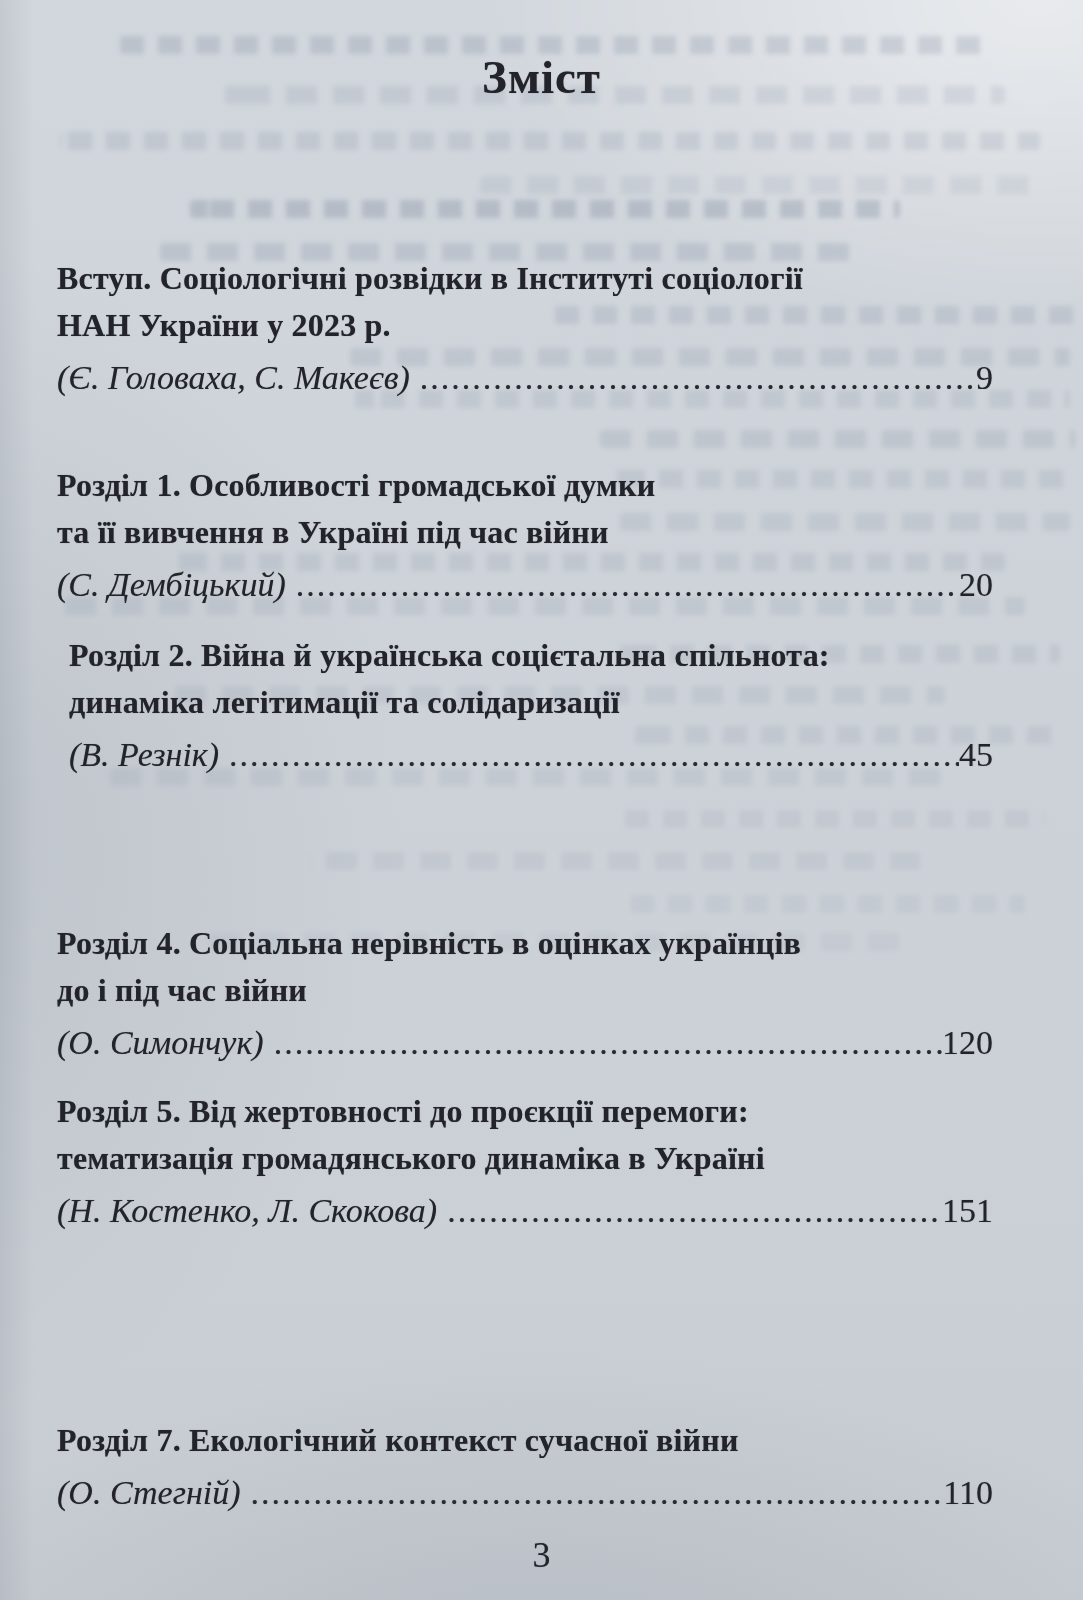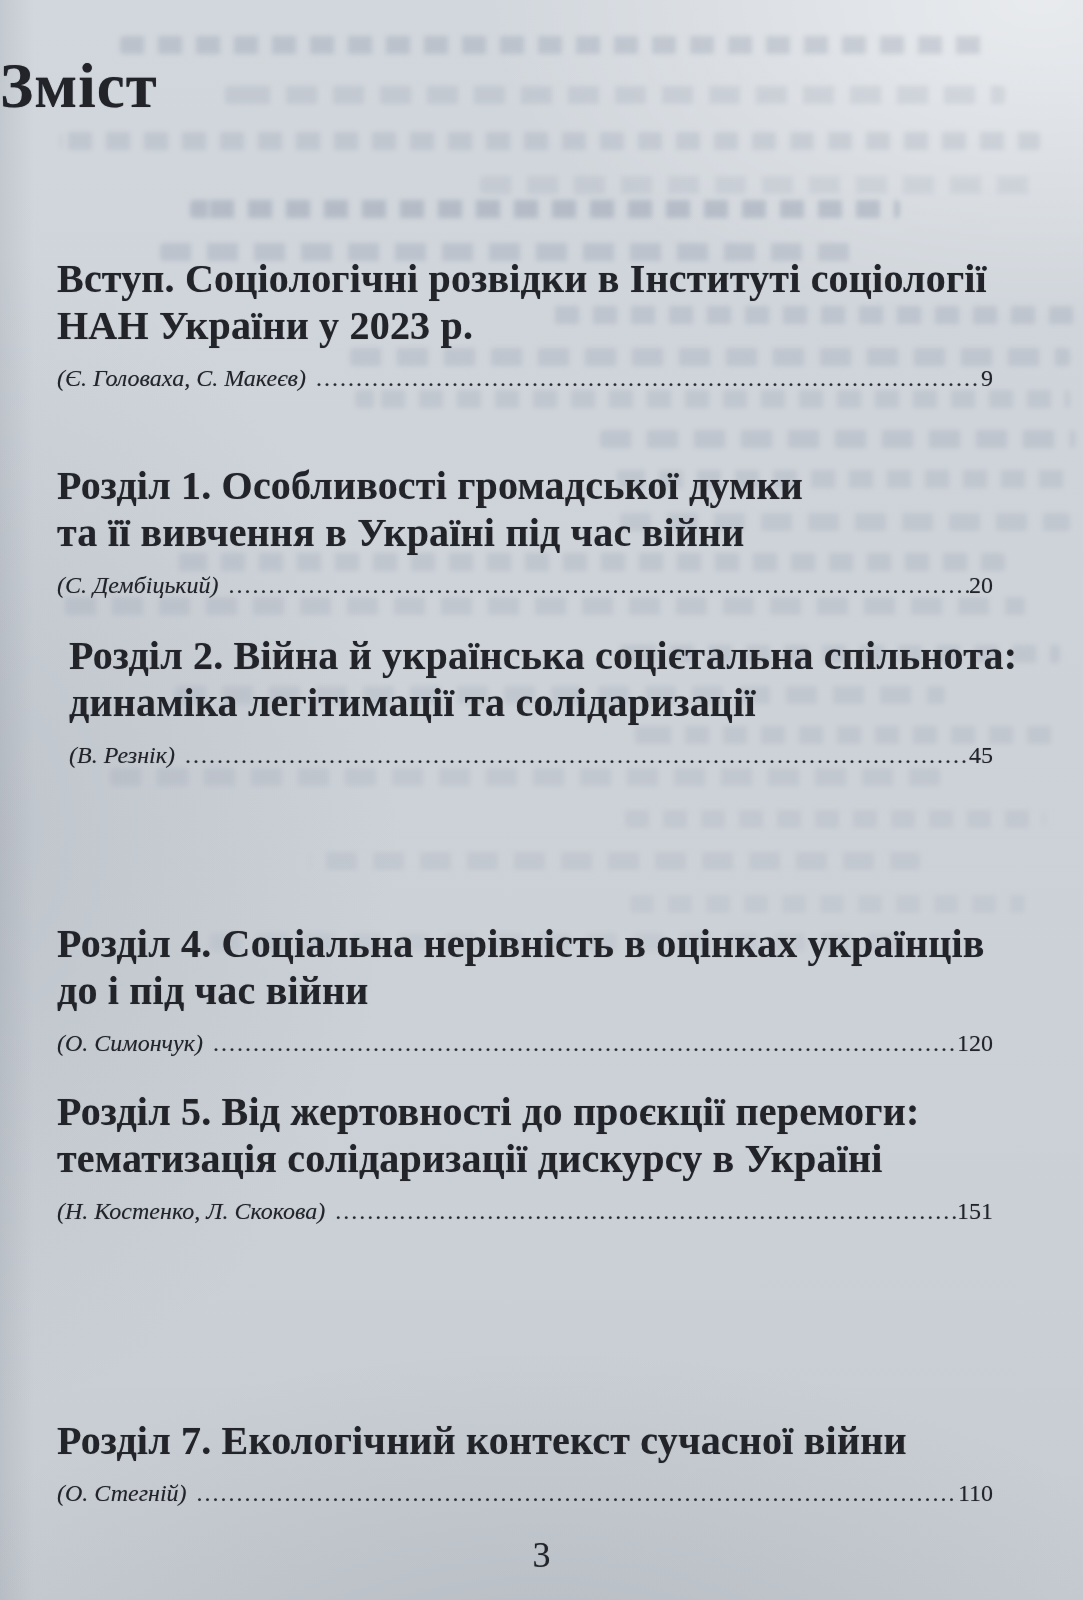--- a/index.html
+++ b/index.html
@@ -27,44 +27,44 @@
     pointer-events: none;
   }
   .bleed.b1 { background: repeating-linear-gradient(90deg, currentColor 0 24px, transparent 24px 38px); }
   .bleed.b2 { background: repeating-linear-gradient(90deg, currentColor 0 31px, transparent 31px 47px); }
 
   .toc-title {
     position: absolute;
     top: 50px;
     left: 0;
     width: 100%;
-    text-align: left;
-    font-size: 63px;
+    text-align: center;
+    font-size: 47px;
     font-weight: bold;
     letter-spacing: 1px;
     text-shadow: 0 0 1px rgba(30,32,40,0.45);
   }
   .entry {
     position: absolute;
     left: 57px;
     right: 90px;
   }
   .entry .tline {
-    font-size: 40px;
+    font-size: 32px;
     font-weight: bold;
     line-height: 47px;
     white-space: nowrap;
     letter-spacing: 0.2px;
     text-shadow: 0 0 1px rgba(30,32,40,0.40);
   }
   .arow {
     display: flex;
     align-items: baseline;
     margin-top: 4px;
-    font-size: 24px;
+    font-size: 34px;
     line-height: 50px;
     text-shadow: 0 0 1px rgba(30,32,40,0.35);
   }
   .authors { font-style: italic; white-space: nowrap; padding-right: 10px; }
   .leader {
     flex: 1 1 auto;
     overflow: hidden;
     white-space: nowrap;
     letter-spacing: 2px;
     color: #272a30;
@@ -151,21 +151,21 @@
     <div class="tline">до і під час війни</div>
     <div class="arow">
       <span class="authors">(О. Симончук)</span>
       <span class="leader"></span>
       <span class="pagenum">120</span>
     </div>
   </div>
 
   <div class="entry" style="top:1088px;">
     <div class="tline">Розділ 5. Від жертовності до проєкції перемоги:</div>
-    <div class="tline">тематизація солідаризації дискурсу в Україні</div>
+    <div class="tline">тематизація громадянського динаміка в Україні</div>
     <div class="arow">
       <span class="authors">(Н. Костенко, Л. Скокова)</span>
       <span class="leader"></span>
       <span class="pagenum">151</span>
     </div>
   </div>
 
 
   <div class="entry" style="top:1417px;">
     <div class="tline">Розділ 7. Екологічний контекст сучасної війни</div>

